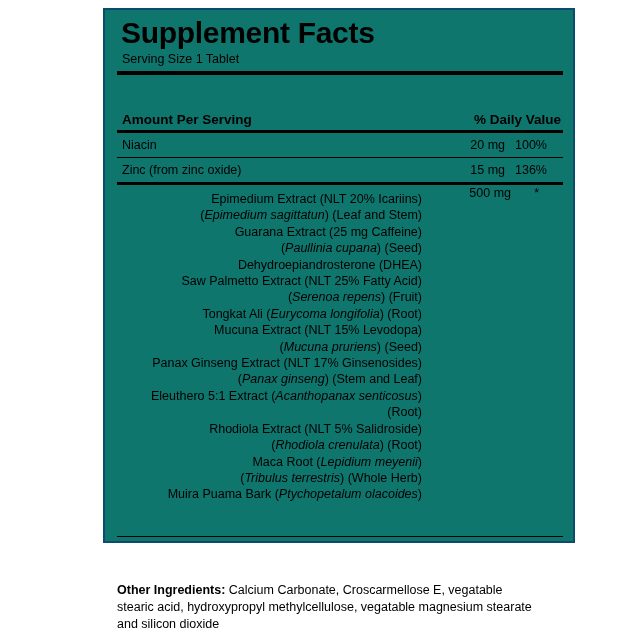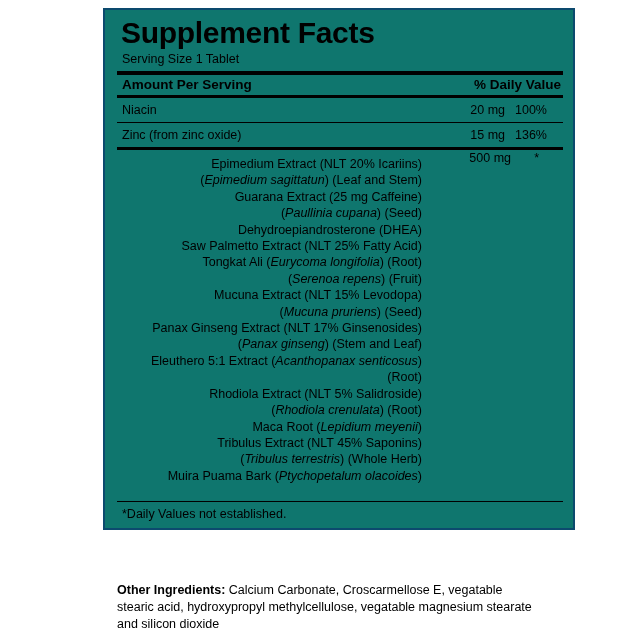--- a/index.html
+++ b/index.html
@@ -52,20 +52,21 @@
   .rule-thin {
     border-top: 1px solid #000;
     margin: 0;
   }
   .hdr-row {
     display: flex;
     align-items: baseline;
     font-size: 13.5px;
     font-weight: bold;
     padding: 2px 0 3px 5px;
+    margin-top: 35px;
   }
   .hdr-row .left { flex: 1 1 auto; }
   .hdr-row .right { flex: 0 0 auto; padding-right: 2px; }
 
   .nutrient-row {
     display: flex;
     align-items: flex-start;
     font-size: 12.5px;
     line-height: 16px;
     padding: 4px 0 4px 5px;
@@ -163,42 +164,40 @@
     <div class="rule-med"></div>
 
     <div class="blend">
       <div class="blend-list" id="blend-list">
           <div>Epimedium Extract (NLT 20% Icariins)</div>
           <div>(<i>Epimedium sagittatun</i>) (Leaf and Stem)</div>
           <div>Guarana Extract (25 mg Caffeine)</div>
           <div>(<i>Paullinia cupana</i>)  (Seed)</div>
           <div>Dehydroepiandrosterone (DHEA)</div>
           <div>Saw Palmetto Extract (NLT 25% Fatty Acid)</div>
+          <div>(<i>Serenoa repens</i>) (Fruit)</div>
           <div>Tongkat Ali (<i>Eurycoma longifolia</i>) (Root)</div>
-          <div>(<i>Serenoa repens</i>) (Fruit)</div>
           <div>Mucuna Extract (NLT 15% Levodopa)</div>
           <div>(<i>Mucuna pruriens</i>) (Seed)</div>
           <div>Panax Ginseng Extract (NLT 17% Ginsenosides)</div>
           <div>(<i>Panax ginseng</i>) (Stem and Leaf)</div>
           <div>Eleuthero 5:1 Extract (<i>Acanthopanax senticosus</i>)</div>
           <div>(Root)</div>
           <div>Rhodiola Extract (NLT 5% Salidroside)</div>
           <div>(<i>Rhodiola crenulata</i>) (Root)</div>
           <div>Maca Root (<i>Lepidium meyenii</i>)</div>
-          <div>Tribulus Extract (NLT 45% Saponins)</div>
           <div>(<i>Tribulus terrestris</i>) (Whole Herb)</div>
           <div>Muira Puama Bark (<i>Ptychopetalum olacoides</i>)</div>
         </div>
       <div class="blend-amt">500 mg</div>
       <div class="blend-dv">*</div>
     </div>
 
     <div class="rule-thin"></div>
 
-    <div class="footnote">*Daily Values not established.</div>
 
   </div>
 
   <div class="other">
     <b>Other Ingredients:</b><span> Calcium Carbonate, Croscarmellose E, vegatable stearic acid, hydroxypropyl methylcellulose, vegatable magnesium stearate and silicon dioxide</span>
   </div>
 
 </div>
 
 </body></html>

